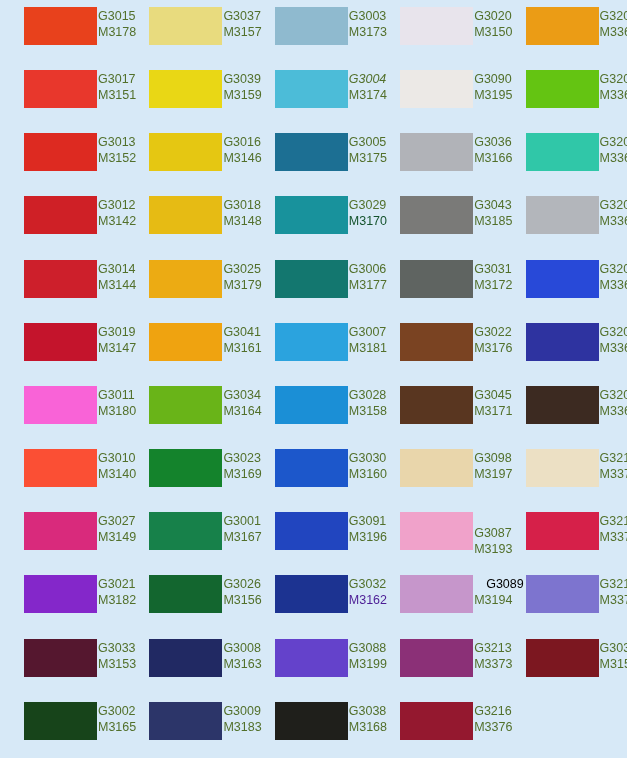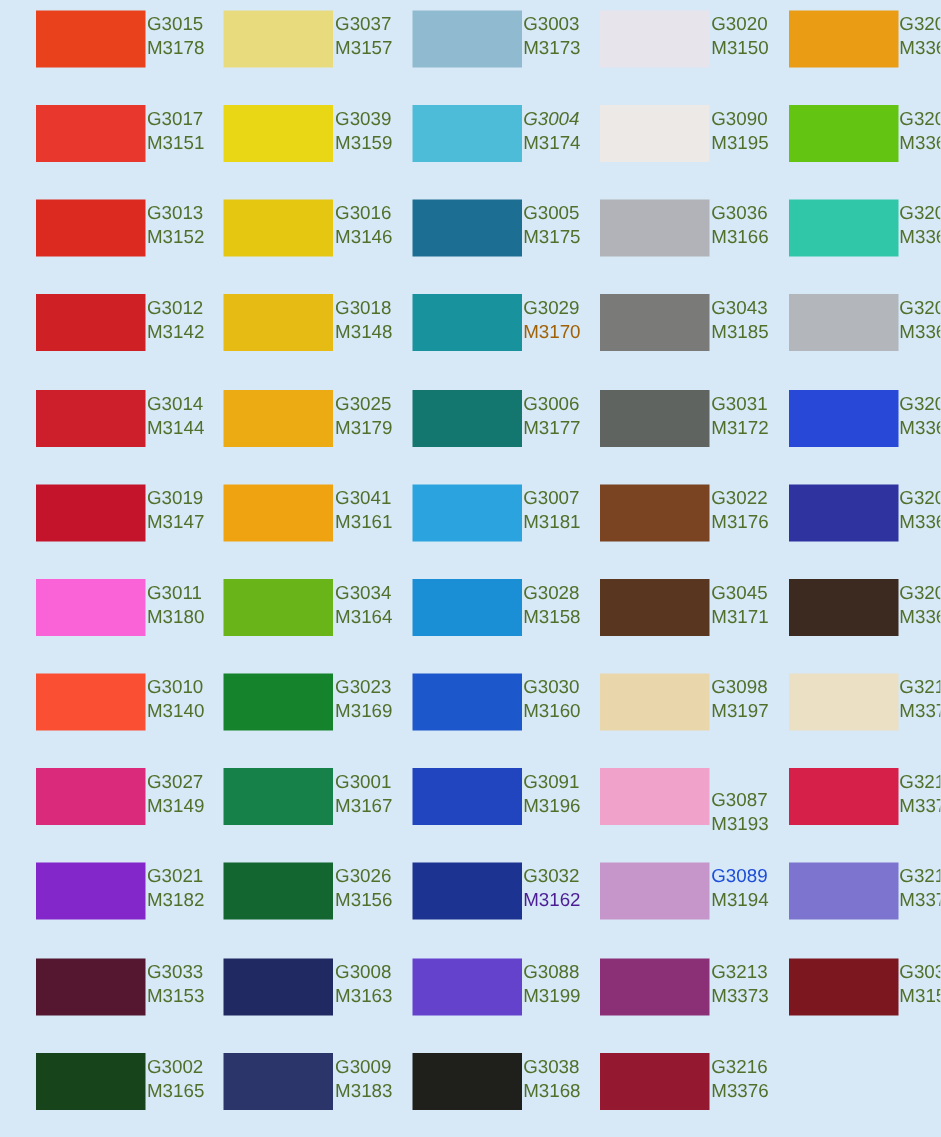--- a/index.html
+++ b/index.html
@@ -199,21 +199,21 @@
         <div class="swatch-chip" style="background-color: rgb(230, 187, 20);"></div>
         <div class="swatch-labels">
           <div class="swatch-code" style="color: rgb(82, 112, 43);">G3018</div>
           <div class="swatch-alt" style="color: rgb(82, 112, 43);">M3148</div>
         </div>
       </div>
       <div class="swatch-cell">
         <div class="swatch-chip" style="background-color: rgb(24, 146, 156);"></div>
         <div class="swatch-labels">
           <div class="swatch-code" style="color: rgb(82, 112, 43);">G3029</div>
-          <div class="swatch-alt" style="color: #a16207;">M3170</div>
+          <div class="swatch-alt" style="color: #14532d;">M3170</div>
         </div>
       </div>
       <div class="swatch-cell">
         <div class="swatch-chip" style="background-color: rgb(122, 122, 120);"></div>
         <div class="swatch-labels">
           <div class="swatch-code" style="color: rgb(82, 112, 43);">G3043</div>
           <div class="swatch-alt" style="color: rgb(82, 112, 43);">M3185</div>
         </div>
       </div>
       <div class="swatch-cell">
@@ -415,21 +415,21 @@
       <div class="swatch-cell">
         <div class="swatch-chip" style="background-color: rgb(28, 51, 145);"></div>
         <div class="swatch-labels">
           <div class="swatch-code" style="color: rgb(82, 112, 43);">G3032</div>
           <div class="swatch-alt" style="color: #4c1d95;">M3162</div>
         </div>
       </div>
       <div class="swatch-cell">
         <div class="swatch-chip" style="background-color: rgb(198, 150, 203);"></div>
         <div class="swatch-labels">
-          <div class="swatch-code" style="color: #1d4ed8;">G3089</div>
+          <div class="swatch-code" style="color: #000000; padding-left: 12px;">G3089</div>
           <div class="swatch-alt" style="color: rgb(82, 112, 43);">M3194</div>
         </div>
       </div>
       <div class="swatch-cell">
         <div class="swatch-chip" style="background-color: rgb(125, 116, 207);"></div>
         <div class="swatch-labels">
           <div class="swatch-code" style="color: rgb(82, 112, 43);">G3212</div>
           <div class="swatch-alt" style="color: rgb(82, 112, 43);">M3372</div>
         </div>
       </div>

